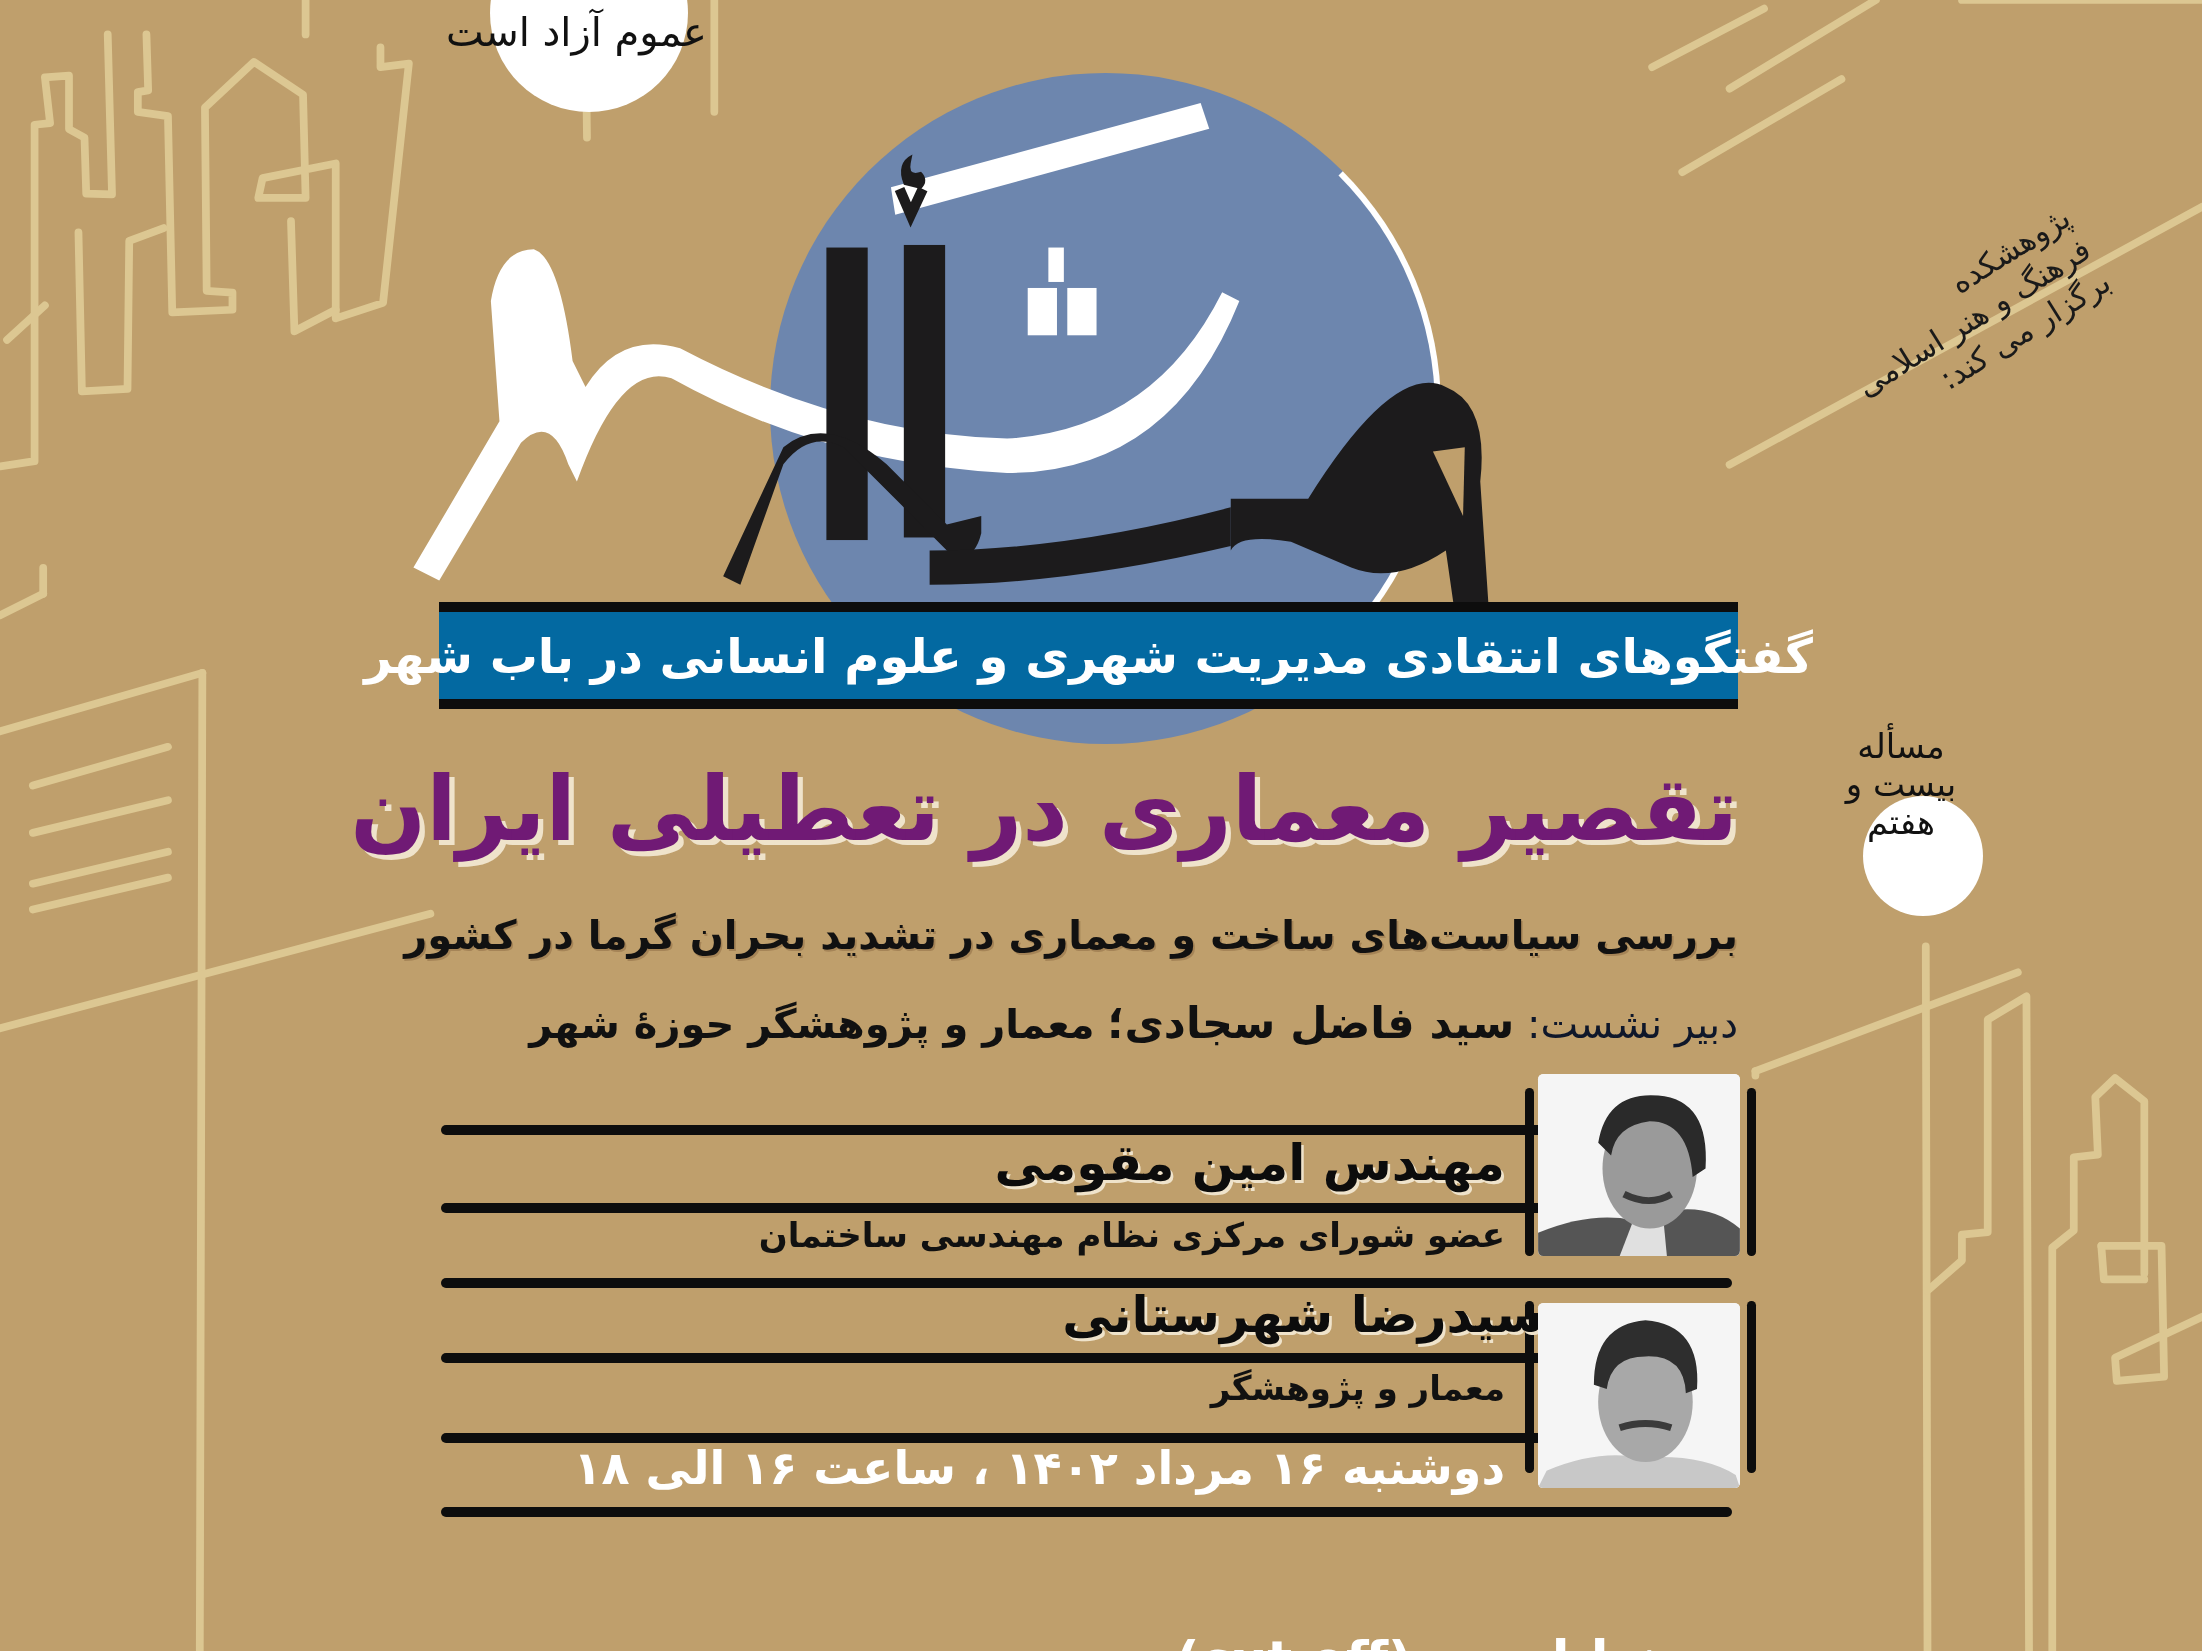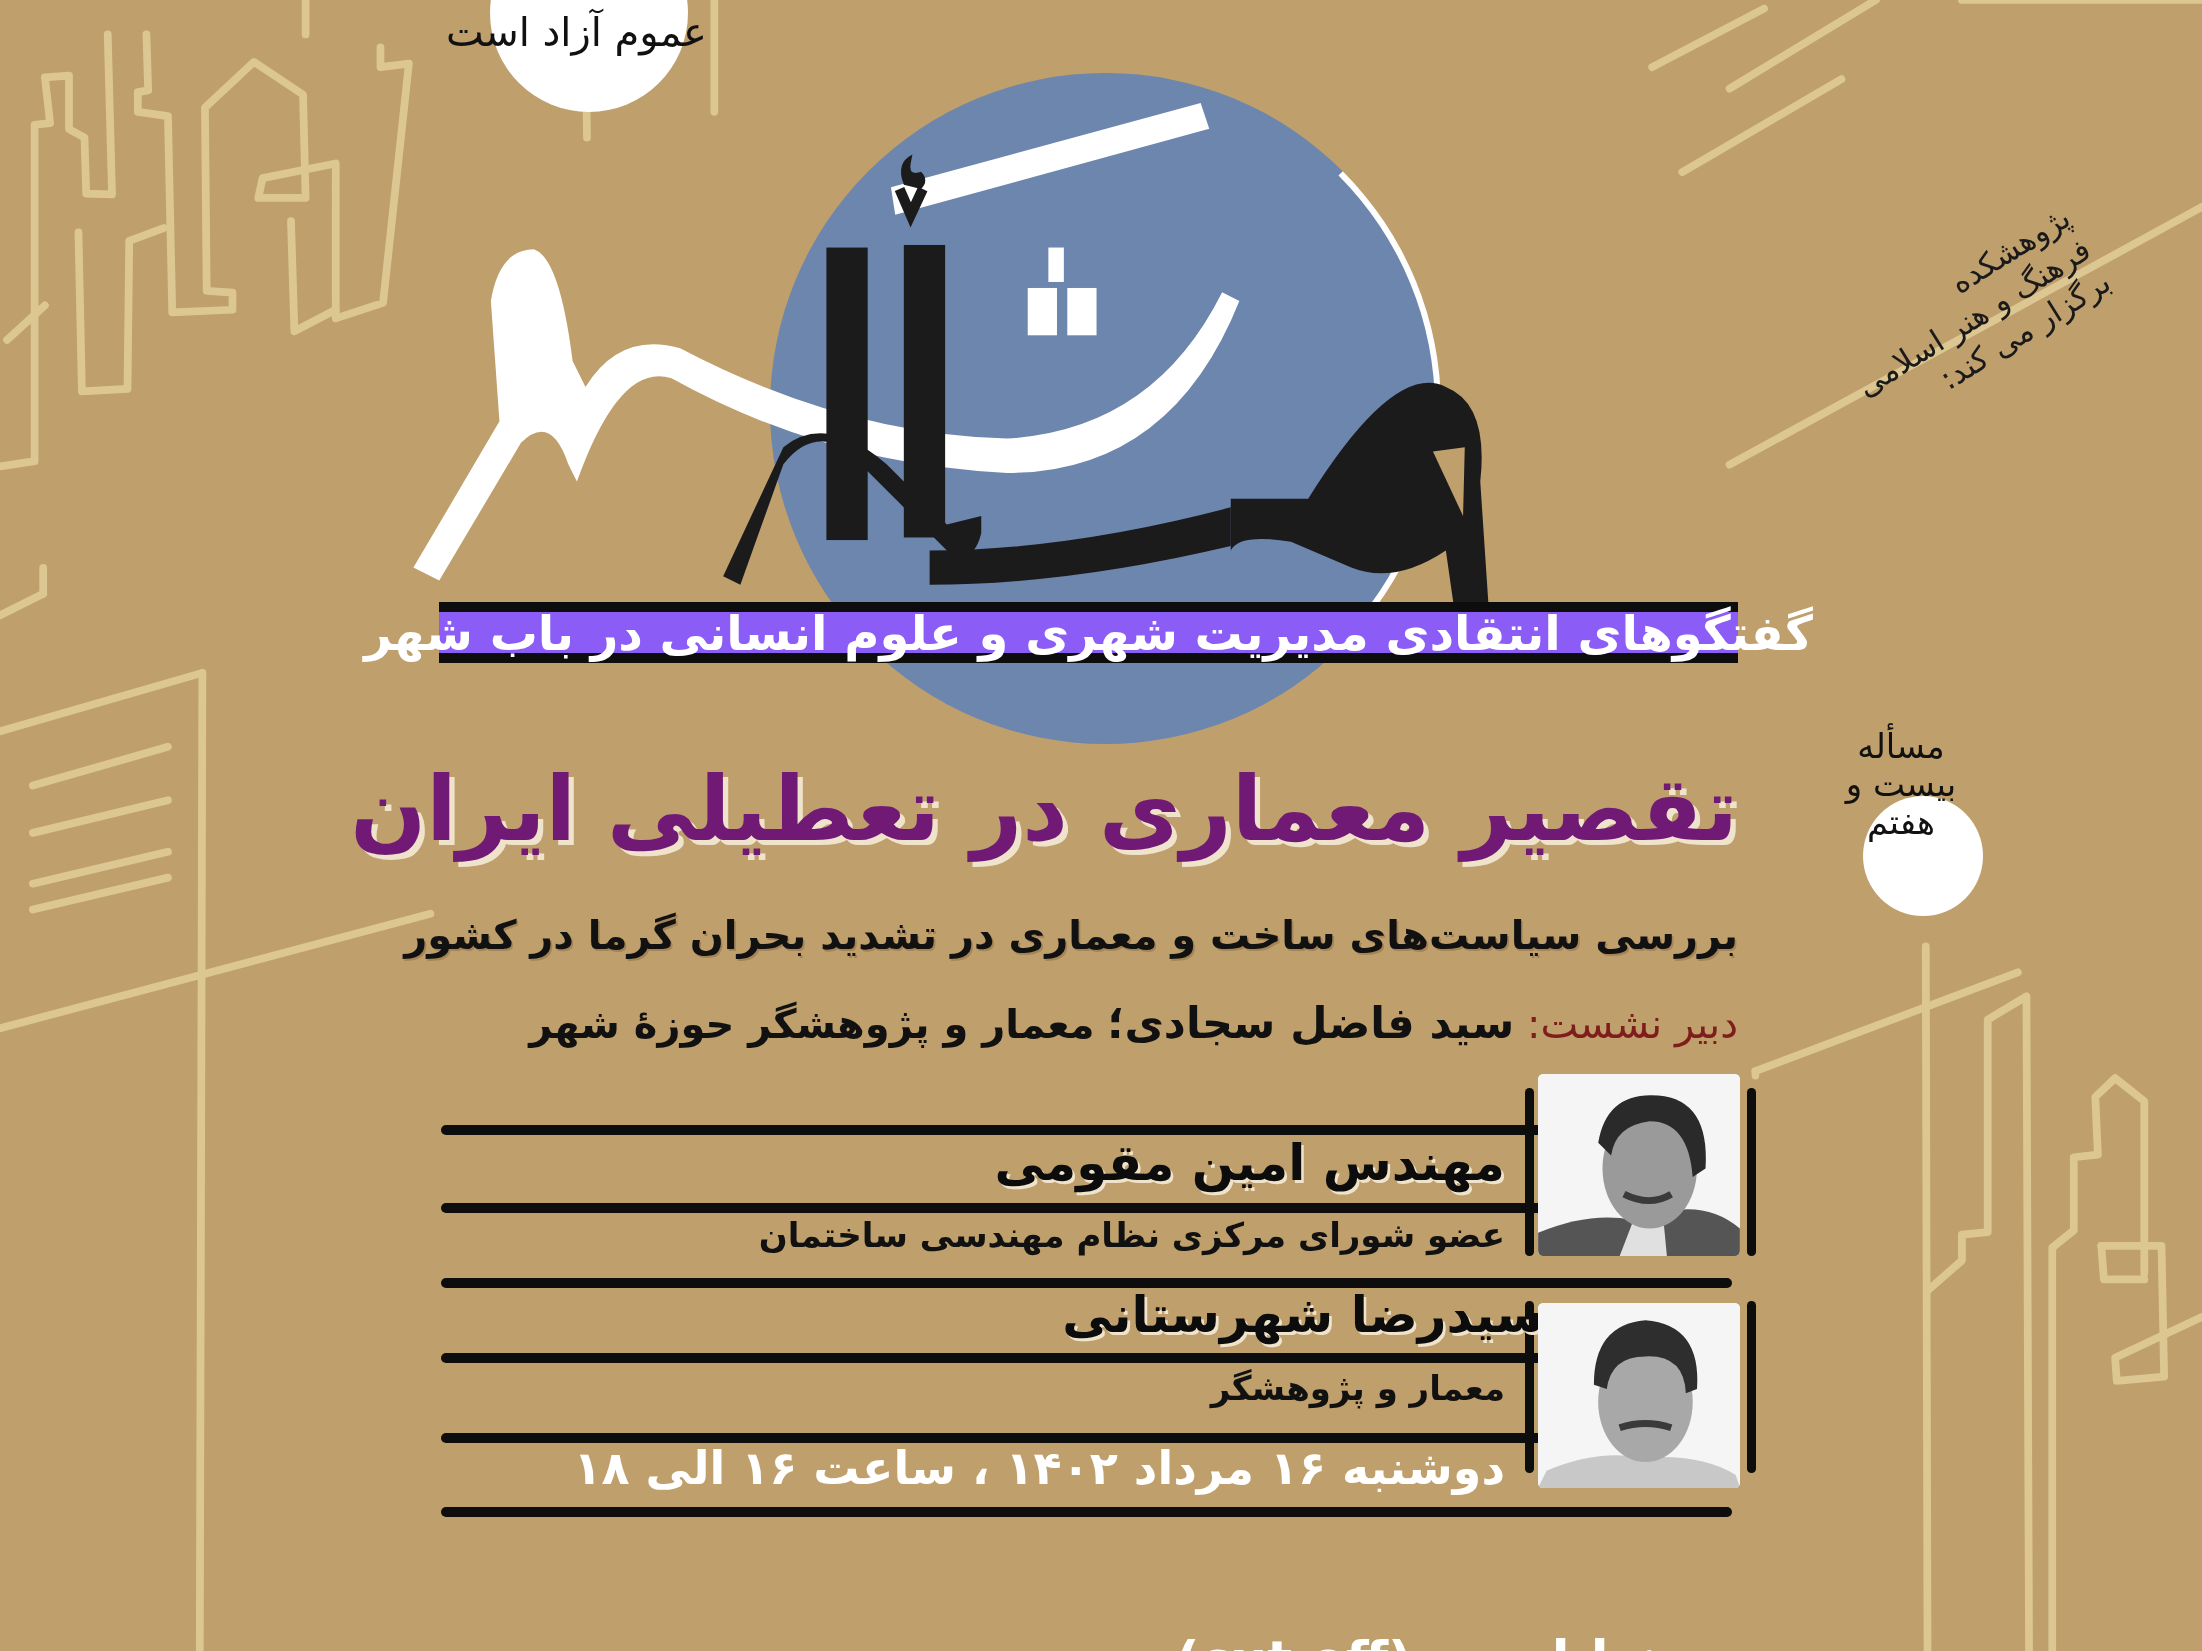--- a/index.html
+++ b/index.html
@@ -27,22 +27,22 @@
   .blue-circle {
     left:770px; top:73px; width:671px; height:671px; border-radius:50%;
     background:#6d86ae; border:6.9px solid #ffffff; box-sizing:border-box;
     border-left-color:transparent; border-top-color:transparent; border-bottom-color:transparent;
   }
 
   .logo-svg { left:379px; top:103px; width:1411px; height:499px; }
 
   
   .banner {
-    left:439px; top:602px; width:1299px; height:61px;
-    background:#8b5cf6;
+    left:439px; top:602px; width:1299px; height:107px;
+    background:#0369a1;
     border-top:10.3px solid #0d0d0d; border-bottom:10.3px solid #0d0d0d;
     box-sizing:border-box;
     display:flex; align-items:center; justify-content:center;
   }
   .banner-text {
     color:#ffffff; font-size:48px; font-weight:bold; white-space:nowrap;
     letter-spacing:-0.9px;
   }
 
   
@@ -74,21 +74,21 @@
   .sub-title {
     left:602px; top:912px; width:1136px; text-align:right;
     font-size:40px; font-weight:bold; color:#111; white-space:nowrap;
     text-shadow: 1.7px 1.7px 0 #a58457;
   }
 
   .moderator {
     left:430px; top:998px; width:1308px; text-align:right;
     font-size:40px; white-space:nowrap; color:#111;
   }
-  .moderator .mod-label { color:#7f1d1d; }
+  .moderator .mod-label { color:#0f172a; }
   .moderator .mod-name { font-weight:bold; font-size:43px; }
   .moderator .mod-role { font-weight:bold; letter-spacing:1.7px; }
 
   
   .rule { background:#0d0d0d; height:10.3px; border-radius:5.2px; }
 
   .speaker-name {
     text-align:right; font-size:50px; font-weight:bold; color:#0c0c0c; white-space:nowrap;
     text-shadow: 2.6px 2.6px 0 #efe3cb;
   }

